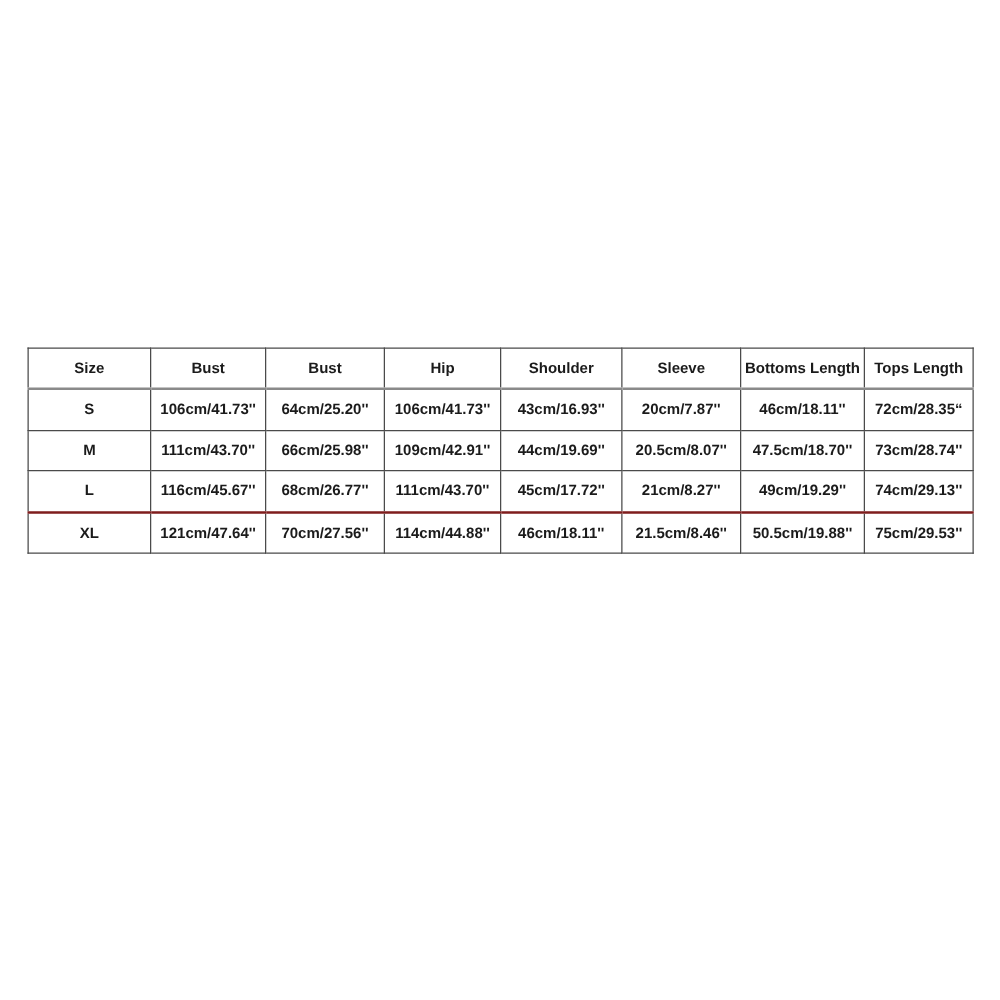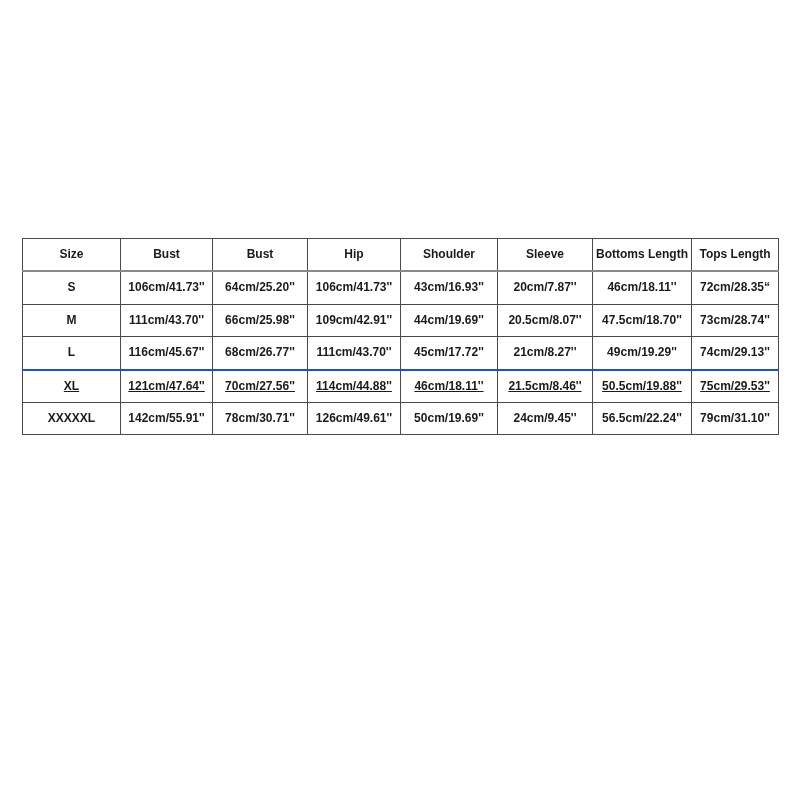--- a/index.html
+++ b/index.html
@@ -18,20 +18,21 @@
     position: absolute;
     left: 22px;
     top: 238px;
     width: 756px;
   }
   table.size-chart {
     border-collapse: collapse;
     table-layout: fixed;
     width: 756px;
     background: #ffffff;
+    margin-top: 40px;
   }
   table.size-chart th,
   table.size-chart td {
     border: 1px solid #4a4a4a;
     height: 31.4px;
     padding: 0 2px;
     text-align: center;
     vertical-align: middle;
     font-weight: bold;
     color: #1b1b1b;
@@ -40,22 +41,21 @@
     white-space: nowrap;
     overflow: hidden;
   }
   table.size-chart {
     border: 1px solid #2e2e2e;
   }
   table.size-chart thead th {
     border-bottom: 2px solid #8a8a8a;
   }
   table.size-chart tbody tr.thick-top td {
-    border-top: 2px solid #1d4ed8;
-    text-decoration: underline;
+    border-top: 2px solid #7f1d1d;
   }
   col.c-size { width: 98px; }
   col.c-bust { width: 92px; }
   col.c-waist { width: 95px; }
   col.c-hip { width: 93px; }
   col.c-shoulder { width: 97px; }
   col.c-sleeve { width: 95px; }
   col.c-bottoms { width: 99px; }
   col.c-tops { width: 87px; }
 </style>
@@ -120,25 +120,15 @@
       <tr class="thick-top">
         <td>XL</td>
         <td>121cm/47.64''</td>
         <td>70cm/27.56''</td>
         <td>114cm/44.88''</td>
         <td>46cm/18.11''</td>
         <td>21.5cm/8.46''</td>
         <td>50.5cm/19.88''</td>
         <td>75cm/29.53''</td>
       </tr>
-      <tr>
-        <td>XXXXXL</td>
-        <td>142cm/55.91''</td>
-        <td>78cm/30.71''</td>
-        <td>126cm/49.61''</td>
-        <td>50cm/19.69''</td>
-        <td>24cm/9.45''</td>
-        <td>56.5cm/22.24''</td>
-        <td>79cm/31.10''</td>
-      </tr>
     </tbody>
   </table>
 </div>
 
 </body></html>

